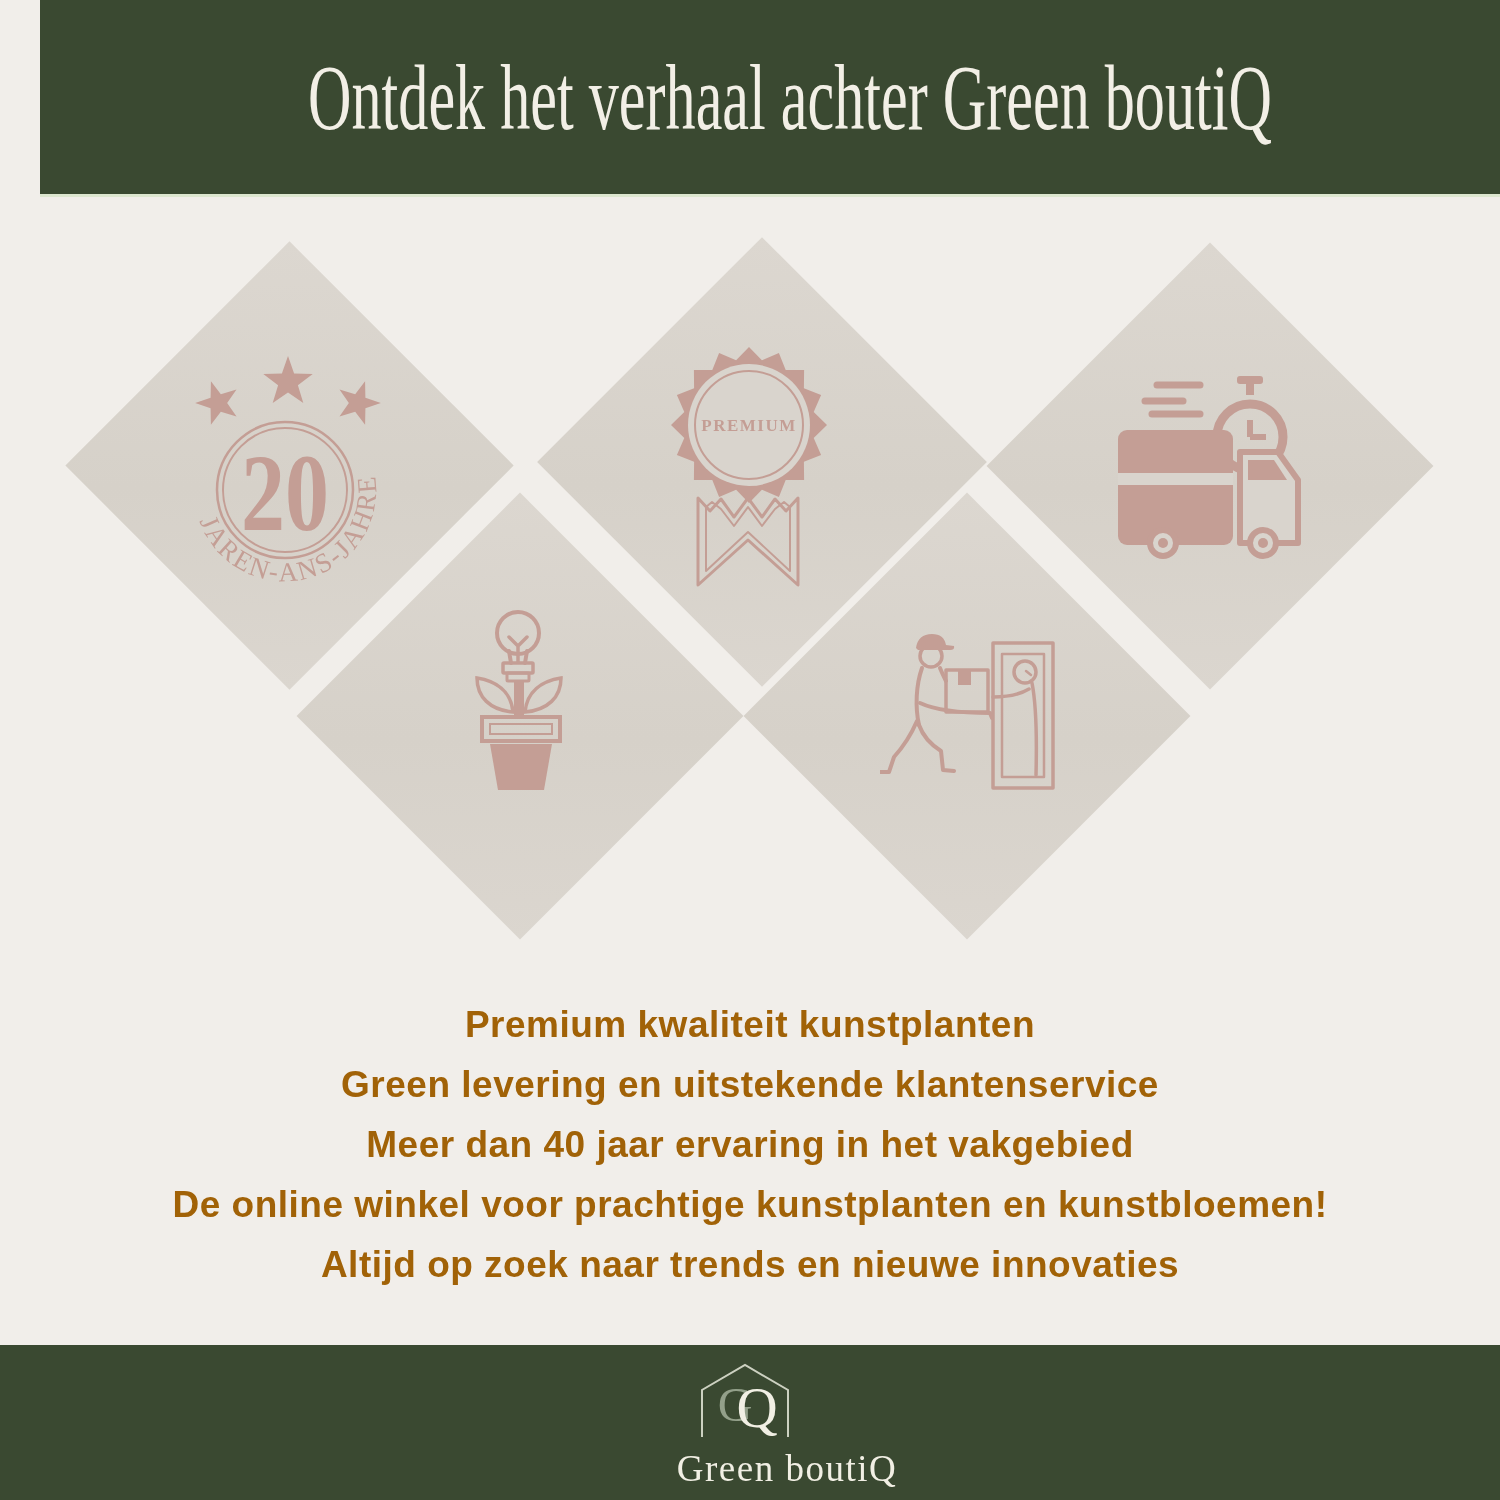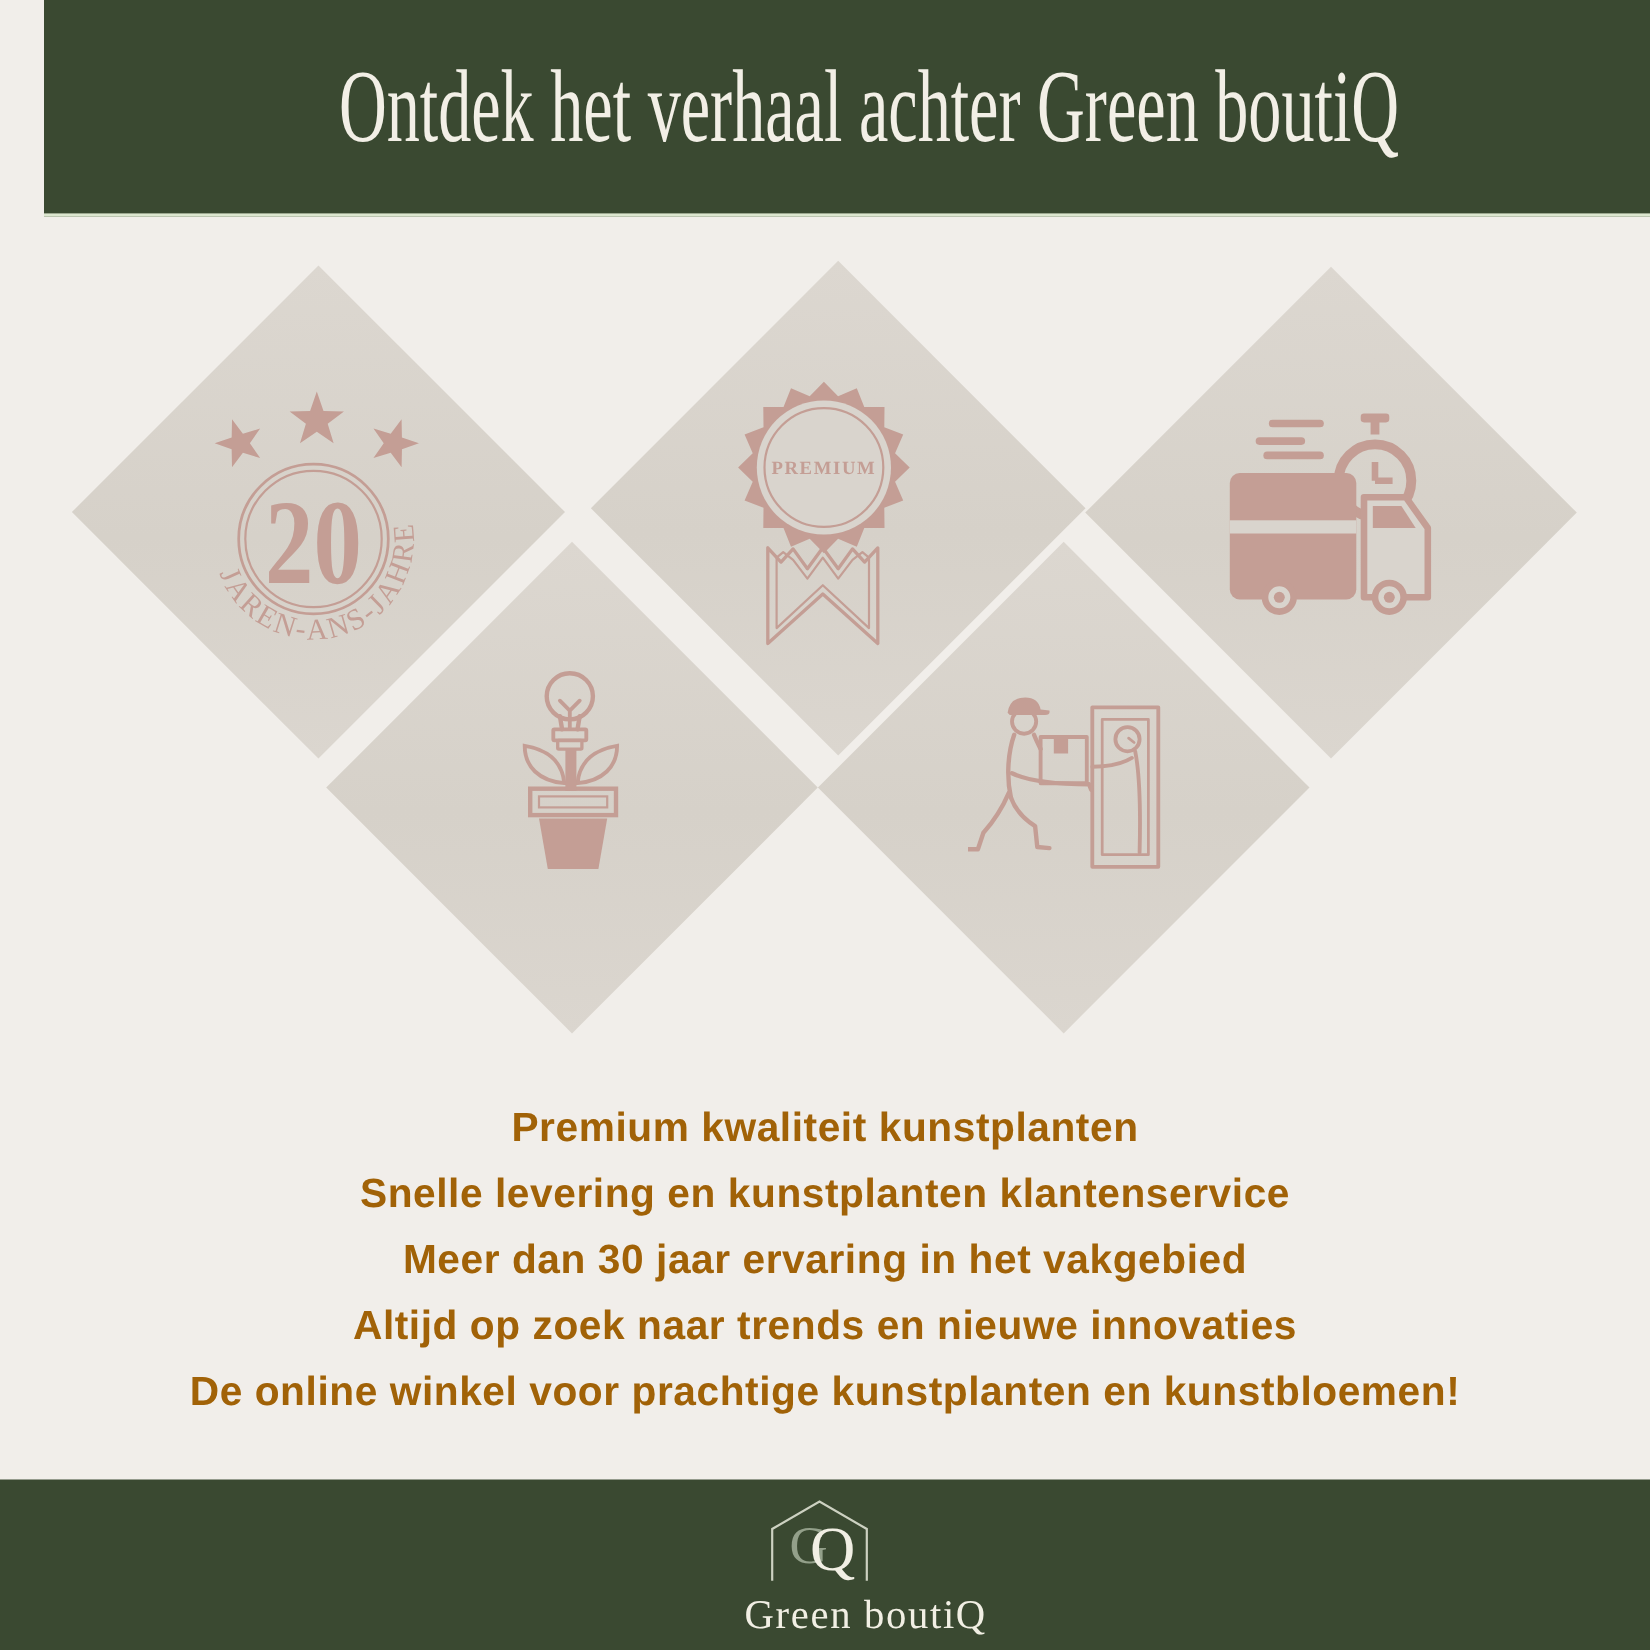--- a/index.html
+++ b/index.html
@@ -122,24 +122,24 @@
     <rect x="66" y="55" width="42" height="42" stroke-width="3.5"></rect>
     <path d="M39,110 C44,124 53,131 61,136 L63,155 l11,1" stroke-width="4"></path>
     <path d="M37,106 C31,120 23,132 14,142 L9,157 l-10,0" stroke-width="4"></path>
   </g>
   <path d="M36,33 Q38,19 52,19 Q64,19 66,30 L74,31 Q75,35 70,35 L38,35 Z" fill="#c49e95"></path>
   <rect x="78" y="55" width="13" height="15" fill="#c49e95"></rect>
 </svg>
 
 <div class="taglines">
   <p>Premium kwaliteit kunstplanten</p>
-  <p>Snelle levering en kunstplanten klantenservice</p>
-  <p>Meer dan 30 jaar ervaring in het vakgebied</p>
+  <p>Green levering en uitstekende klantenservice</p>
+  <p>Meer dan 40 jaar ervaring in het vakgebied</p>
+  <p>De online winkel voor prachtige kunstplanten en kunstbloemen!</p>
   <p>Altijd op zoek naar trends en nieuwe innovaties</p>
-  <p>De online winkel voor prachtige kunstplanten en kunstbloemen!</p>
 </div>
 
 <div class="band band-bottom"></div>
 
 <svg class="icon-svg" style="left:650px;top:1352px;" width="200" height="96" viewBox="0 0 200 96">
   <path d="M52,85 L52,38 L95,13 L138,38 L138,85" fill="none" stroke="#e6e9da" stroke-width="2" opacity="0.85"></path>
   <text x="85" y="69" text-anchor="middle" font-size="48" fill="#93a08a">G</text>
   <text x="107" y="75" text-anchor="middle" font-size="57" fill="#f1efe4">Q</text>
 </svg>
 

